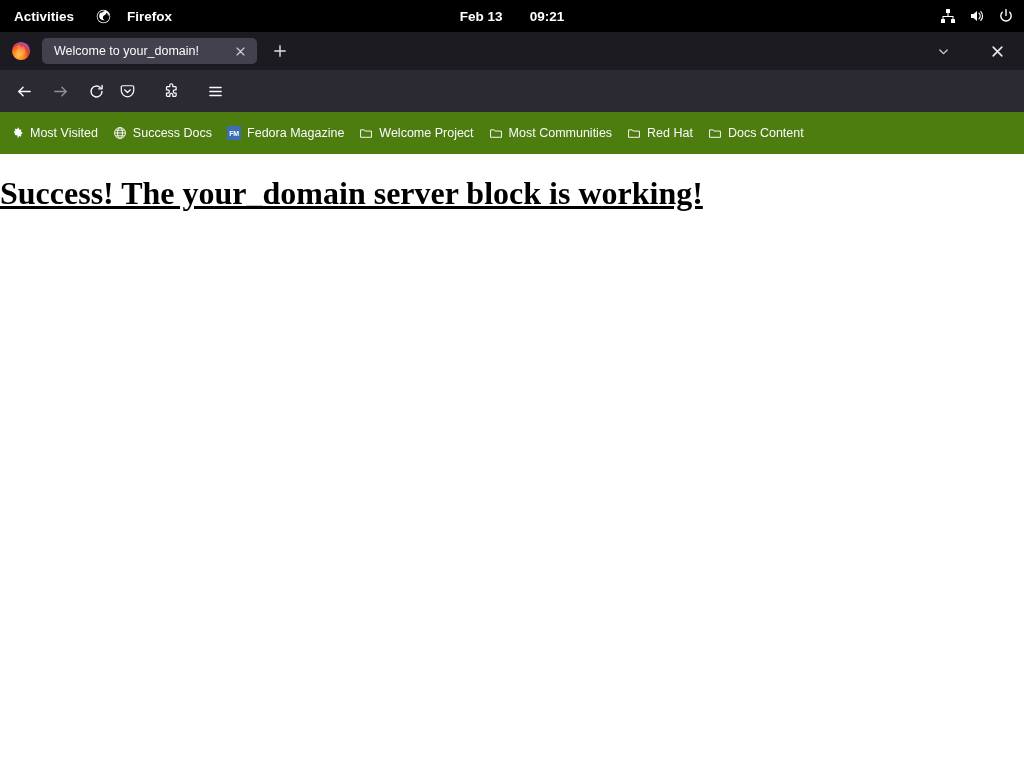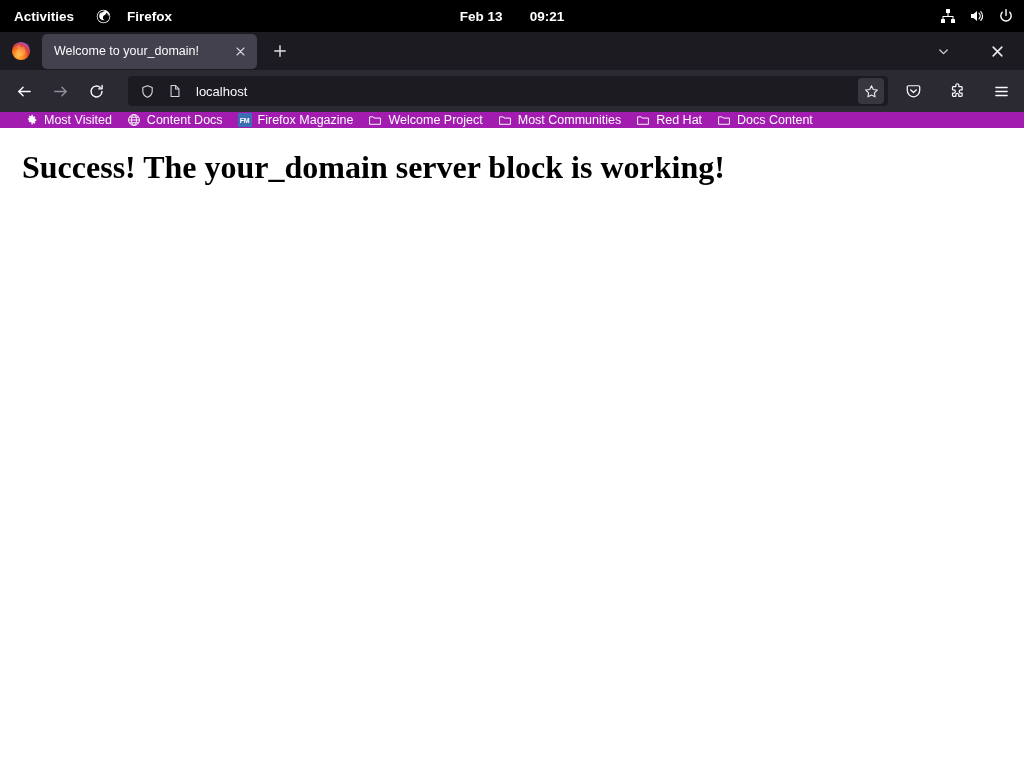--- a/index.html
+++ b/index.html
@@ -78,21 +78,21 @@
     padding: 0 6px 0 0;
     position: relative;
   }
   #tabstrip .ffbrand {
     width: 42px;
     display: flex;
     align-items: center;
     justify-content: center;
   }
   .tab {
-    height: 35px;
+    height: 26px;
     min-width: 215px;
     max-width: 230px;
     background: #42414d;
     border-radius: 5px;
     display: flex;
     align-items: center;
     padding: 0 6px 0 12px;
     color: #fbfbfe;
     font-size: 12.5px;
     gap: 6px;
@@ -188,25 +188,25 @@
   #navbar .tool-icons .ti {
     width: 22px;
     height: 22px;
     display: flex;
     align-items: center;
     justify-content: center;
   }
 
   
   #bookmarksbar {
-    height: 16px;
-    background: #a21caf;
-    display: flex;
-    align-items: center;
-    padding: 0 16px;
+    height: 42px;
+    background: #4d7c0f;
+    display: flex;
+    align-items: center;
+    padding: 0 2px;
     gap: 0;
     color: #fbfbfe;
     font-size: 12.5px;
   }
   .bm {
     display: flex;
     align-items: center;
     gap: 5px;
     padding: 2px 7px;
     border-radius: 4px;
@@ -237,23 +237,24 @@
   #content {
     flex: 1;
     background: #ffffff;
     overflow: hidden;
   }
   #page-heading {
     font-family: "Liberation Serif", "DejaVu Serif", serif;
     font-size: 32px;
     font-weight: bold;
     color: #000000;
-    margin: 21px 0 0 22px;
+    margin: 21px 0 0 0;
     line-height: 1.15;
     letter-spacing: 0px;
+    text-decoration: underline;
   }
 </style>
 </head>
 <body>
 
 <div id="gnome-topbar">
   <div class="activities">
     <span>Activities</span>
   </div>
 
@@ -362,39 +363,20 @@
           <path d="M10.5 4.5L15 9l-4.5 4.5"></path>
       </svg>
     </div>
     <div class="navbtn">
       <svg width="17" height="17" viewBox="0 0 18 18" fill="none" stroke="currentColor" stroke-width="1.5" stroke-linecap="round" stroke-linejoin="round">
         <path d="M14.8 9a5.8 5.8 0 1 1-1.9-4.3"></path>
         <path d="M14.9 2.6v3.6h-3.6"></path>
       </svg>
     </div>
 
-    <div id="urlbar">
-      <span class="u-icon">
-        <svg width="15" height="15" viewBox="0 0 16 16" fill="none" stroke="currentColor" stroke-width="1.2" stroke-linejoin="round">
-          <path d="M8 1.8l5 1.9v4c0 3.2-2.1 5.4-5 6.5-2.9-1.1-5-3.3-5-6.5v-4z"></path>
-        </svg>
-      </span>
-      <span class="u-icon">
-        <svg width="14" height="14" viewBox="0 0 16 16" fill="none" stroke="currentColor" stroke-width="1.2" stroke-linejoin="round">
-          <path d="M3.5 1.8h5.2L12.5 5.6v8.6h-9z"></path>
-          <path d="M8.7 1.8v3.9h3.8"></path>
-        </svg>
-      </span>
-      <span class="u-text" placeholder="Search with Google or enter address">localhost</span>
-      <span class="star-btn">
-        <svg width="15" height="15" viewBox="0 0 16 16" fill="none" stroke="currentColor" stroke-width="1.2" stroke-linejoin="round">
-          <path d="M8 1.9l1.9 3.9 4.3.6-3.1 3 .7 4.3L8 11.7l-3.8 2 .7-4.3-3.1-3 4.3-.6z"></path>
-        </svg>
-      </span>
-    </div>
 
     <div class="tool-icons">
       <span class="ti">
         <svg width="17" height="17" viewBox="0 0 18 18" fill="none" stroke="currentColor" stroke-width="1.3" stroke-linecap="round" stroke-linejoin="round">
           <path d="M2.4 4.3c0-.8.6-1.4 1.4-1.4h10.4c.8 0 1.4.6 1.4 1.4v3.5c0 3.8-3 6.8-6.6 6.8s-6.6-3-6.6-6.8z"></path>
           <path d="M5.9 7.2L9 10.1l3.1-2.9"></path>
         </svg>
       </span>
       <span class="ti">
         <svg width="17" height="17" viewBox="0 0 18 18" fill="none" stroke="currentColor" stroke-width="1.3" stroke-linejoin="round">
@@ -422,28 +404,28 @@
     </div>
 
     <div class="bm">
       <span class="bm-ico">
         <svg width="14" height="14" viewBox="0 0 16 16" fill="none" stroke="#fbfbfe" stroke-width="1.1">
           <circle cx="8" cy="8" r="6.2"></circle>
           <ellipse cx="8" cy="8" rx="2.8" ry="6.2"></ellipse>
           <path d="M1.9 8h12.2M2.9 4.8h10.2M2.9 11.2h10.2"></path>
         </svg>
       </span>
-      <span>Content Docs</span>
+      <span>Success Docs</span>
     </div>
 
     <div class="bm">
       <span class="bm-ico">
         <span class="fm-favicon">FM</span>
       </span>
-      <span>Firefox Magazine</span>
+      <span>Fedora Magazine</span>
     </div>
 
     <div class="bm">
       <span class="bm-ico">
         <svg width="14" height="14" viewBox="0 0 16 16" fill="none" stroke="#fbfbfe" stroke-width="1.1" stroke-linejoin="round">
           <path d="M1.8 4.4h4.1l1.1 1.4h7.2v7.1H1.8z"></path>
         </svg>
       </span>
       <span>Welcome Project</span>
     </div>

